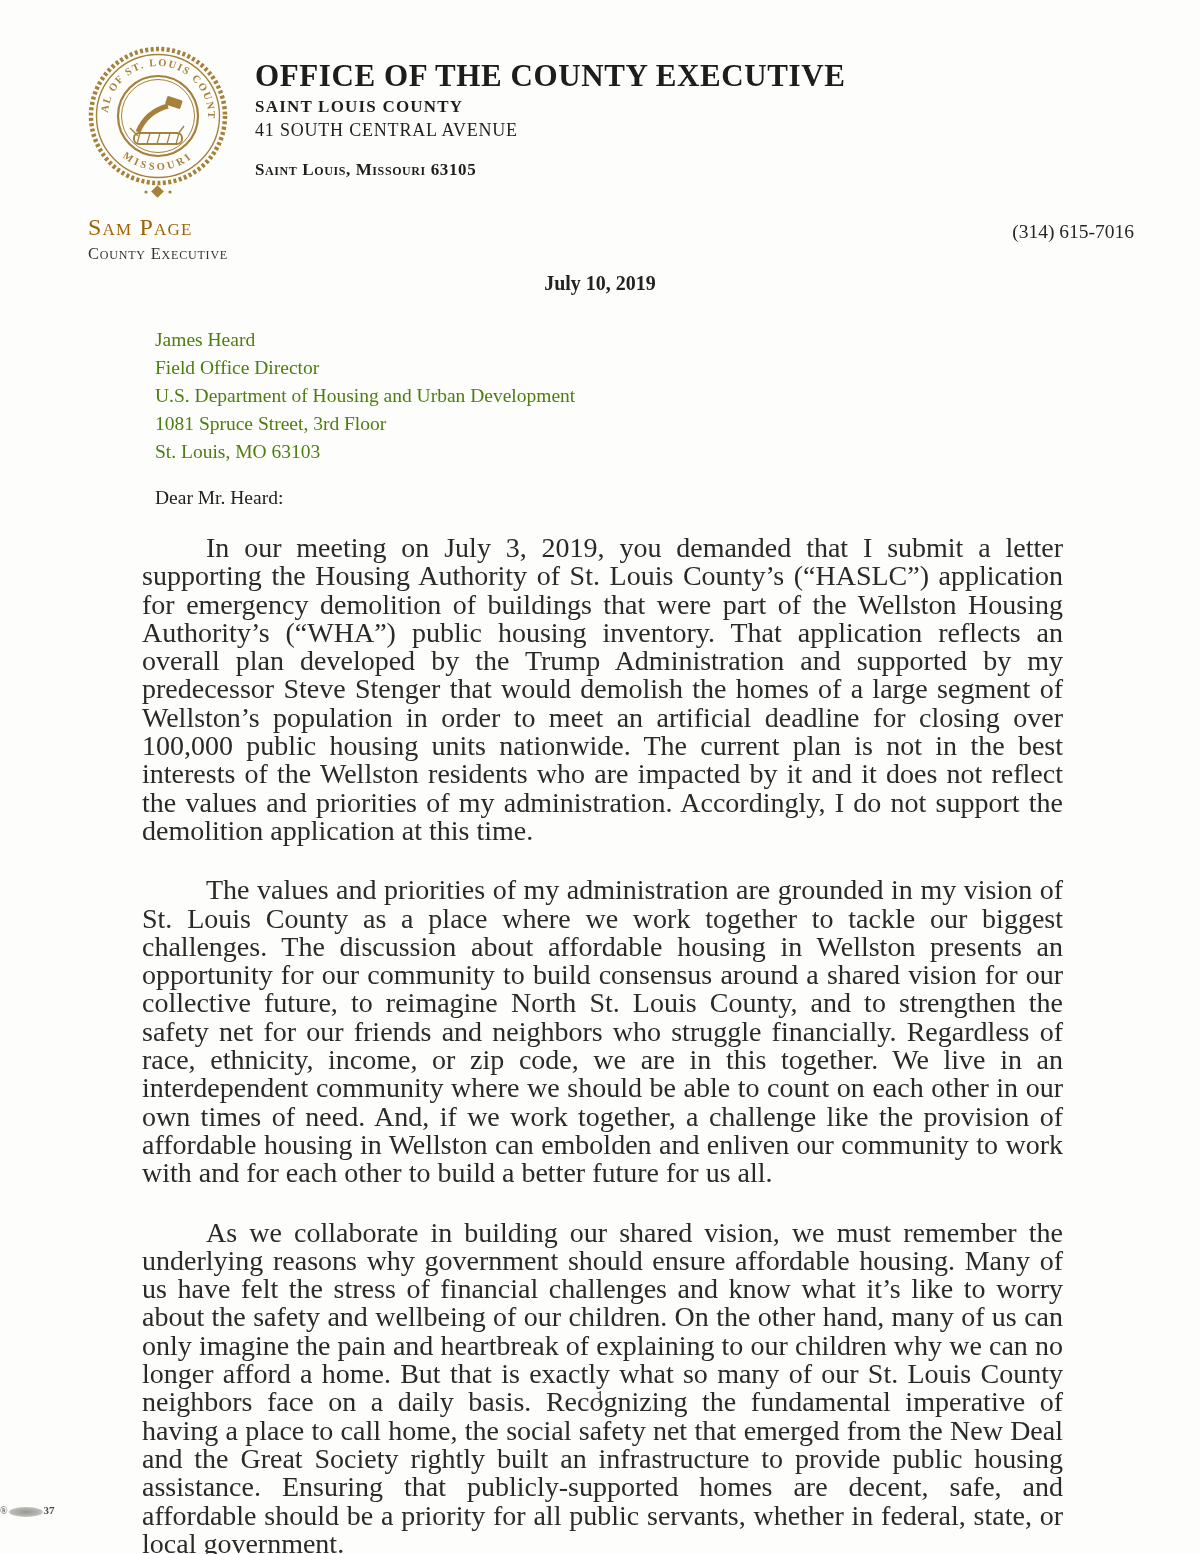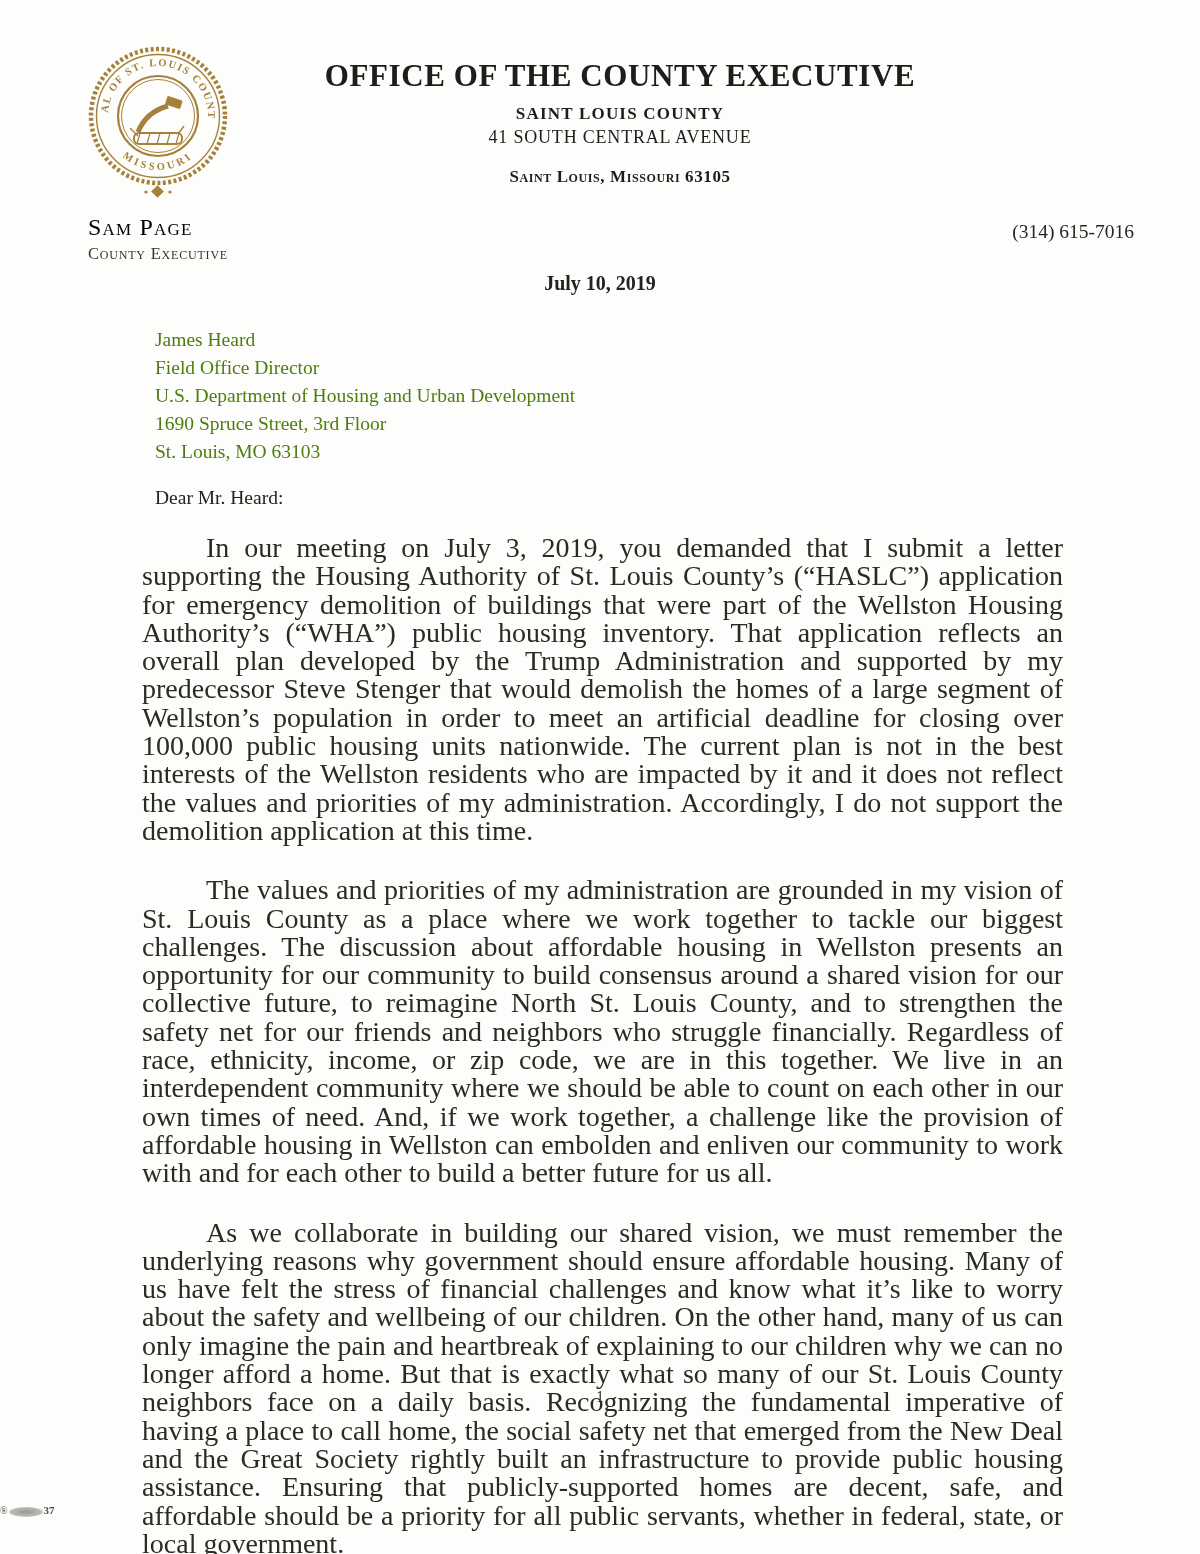--- a/index.html
+++ b/index.html
@@ -16,33 +16,32 @@
   }
 
   
   .seal { position: absolute; left: 80px; top: 40px; }
 
   .lh-center {
     position: absolute;
     left: 255px;
     top: 58px;
     width: 730px;
-    text-align: center;
     color: #1d1d1b;
   }
   .lh-office {
     font-size: 31px;
     font-weight: bold;
     letter-spacing: 0.6px;
   }
   .lh-county {
     font-size: 17px;
     font-weight: bold;
     letter-spacing: 1.2px;
-    margin-top: 10px;
+    margin-top: 3px;
   }
   .lh-address {
     font-size: 18px;
     font-weight: normal;
     letter-spacing: 0.8px;
     margin-top: 3px;
   }
   .lh-city {
     font-size: 17px;
     font-weight: bold;
@@ -57,21 +56,21 @@
     right: 66px;
     top: 214px;
     display: flex;
     justify-content: space-between;
     align-items: flex-start;
   }
   .official-name {
     font-variant: small-caps;
     font-size: 24px;
     letter-spacing: 1.2px;
-    color: #000000;
+    color: #a16207;
   }
   .official-title {
     font-variant: small-caps;
     font-size: 16.5px;
     letter-spacing: 0.8px;
     margin-top: 3px;
     color: #33332f;
   }
   .phone {
     font-size: 19.5px;
@@ -199,21 +198,21 @@
     </div>
     <div class="phone">(314) 615-7016</div>
   </div>
 
   <div class="date">July 10, 2019</div>
 
   <div class="recipient">
     <div>James Heard</div>
     <div>Field Office Director</div>
     <div>U.S. Department of Housing and Urban Development</div>
-    <div>1690 Spruce Street, 3rd Floor</div>
+    <div>1081 Spruce Street, 3rd Floor</div>
     <div>St. Louis, MO 63103</div>
   </div>
 
   <div class="salutation">Dear Mr. Heard:</div>
 
   <div class="letter-body">
     <p>In our meeting on July 3, 2019, you demanded that I submit a letter supporting the Housing Authority of St. Louis County’s (“HASLC”) application for emergency demolition of buildings that were part of the Wellston Housing Authority’s (“WHA”) public housing inventory.  That application reflects an overall plan developed by the Trump Administration and supported by my predecessor Steve Stenger that would demolish the homes of a large segment of Wellston’s population in order to meet an artificial deadline for closing over 100,000 public housing units nationwide.  The current plan is not in the best interests of the Wellston residents who are impacted by it and it does not reflect the values and priorities of my administration.  Accordingly, I do not support the demolition application at this time.</p>
     <p>The values and priorities of my administration are grounded in my vision of St. Louis County as a place where we work together to tackle our biggest challenges.  The discussion about affordable housing in Wellston presents an opportunity for our community to build consensus around a shared vision for our collective future, to reimagine North St. Louis County, and to strengthen the safety net for our friends and neighbors who struggle financially.  Regardless of race, ethnicity, income, or zip code, we are in this together.  We live in an interdependent community where we should be able to count on each other in our own times of need.  And, if we work together, a challenge like the provision of affordable housing in Wellston can embolden and enliven our community to work with and for each other to build a better future for us all.</p>
     <p>As we collaborate in building our shared vision, we must remember the underlying reasons why government should ensure affordable housing.  Many of us have felt the stress of financial challenges and know what it’s like to worry about the safety and wellbeing of our children.  On the other hand, many of us can only imagine the pain and heartbreak of explaining to our children why we can no longer afford a home.  But that is exactly what so many of our St. Louis County neighbors face on a daily basis.  Recognizing the fundamental imperative of having a place to call home, the social safety net that emerged from the New Deal and the Great Society rightly built an infrastructure to provide public housing assistance.  Ensuring that publicly-supported homes are decent, safe, and affordable should be a priority for all public servants, whether in federal, state, or local government.</p>
   </div>

